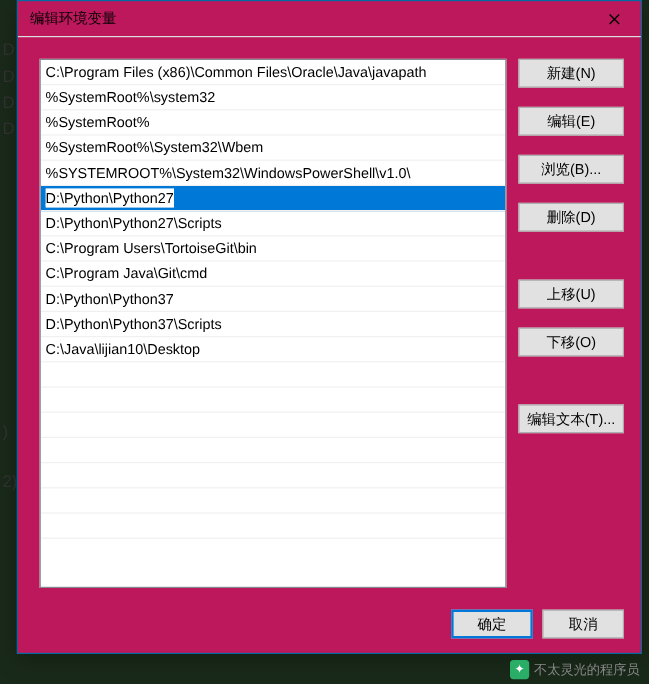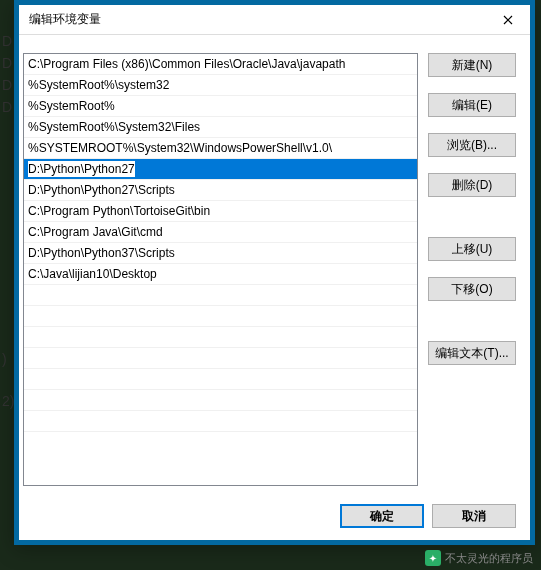--- a/index.html
+++ b/index.html
@@ -20,22 +20,22 @@
       font-size: 14px;
       line-height: 22px;
     }
     .bg-letters span { display: block; }
     .dialog {
       position: absolute;
       left: 14px;
       top: 0;
       width: 521px;
       height: 545px;
-      background: #ffffff;
-      border: 5px solid #0369a1;
+      background: #be185d;
+      border: 1px solid #0369a1;
       box-shadow: 0 4px 20px rgba(0,0,0,0.3);
     }
     .titlebar {
       height: 30px;
       display: flex;
       align-items: center;
       justify-content: space-between;
       padding: 0 0 0 10px;
       border-bottom: 1px solid #ddd;
     }
@@ -46,21 +46,21 @@
     .close-btn {
       width: 45px;
       height: 30px;
       display: flex;
       align-items: center;
       justify-content: center;
       font-size: 14px;
       cursor: default;
     }
     .content {
-      padding: 18px 14px 12px 4px;
+      padding: 18px 14px 12px 18px;
       display: flex;
       gap: 10px;
       height: calc(100% - 30px);
       flex-direction: column;
     }
     .main-row {
       display: flex;
       gap: 10px;
       flex: 1;
       min-height: 0;
@@ -110,22 +110,21 @@
     }
     .spacer-sm { height: 4px; }
     .spacer-lg { height: 28px; }
     .footer-row {
       display: flex;
       justify-content: flex-end;
       gap: 8px;
       padding-top: 8px;
     }
     .footer-row .btn {
-      width: 84px;
-      font-weight: bold;
+      width: 68px;
     }
     .btn.default {
       border: 2px solid #0078d7;
       background: #e1e1e1;
     }
     .watermark {
       position: absolute;
       right: 8px;
       bottom: 4px;
       font-size: 11px;
@@ -166,26 +165,27 @@
         </svg>
     </div>
   </div>
 
   <div class="content">
     <div class="main-row">
       <div class="listbox" id="listbox">
           <div class="list-item">C:\Program Files (x86)\Common Files\Oracle\Java\javapath</div>
           <div class="list-item">%SystemRoot%\system32</div>
           <div class="list-item">%SystemRoot%</div>
-          <div class="list-item">%SystemRoot%\System32\Files</div>
+          <div class="list-item">%SystemRoot%\System32\Wbem</div>
           <div class="list-item">%SYSTEMROOT%\System32\WindowsPowerShell\v1.0\</div>
           <div class="list-item selected"><span class="edit-highlight">D:\Python\Python27</span></div>
           <div class="list-item">D:\Python\Python27\Scripts</div>
-          <div class="list-item">C:\Program Python\TortoiseGit\bin</div>
+          <div class="list-item">C:\Program Users\TortoiseGit\bin</div>
           <div class="list-item">C:\Program Java\Git\cmd</div>
+          <div class="list-item">D:\Python\Python37</div>
           <div class="list-item">D:\Python\Python37\Scripts</div>
           <div class="list-item">C:\Java\lijian10\Desktop</div>
           <div class="list-item empty">.</div>
           <div class="list-item empty">.</div>
           <div class="list-item empty">.</div>
           <div class="list-item empty">.</div>
           <div class="list-item empty">.</div>
           <div class="list-item empty">.</div>
           <div class="list-item empty">.</div>
         </div>

